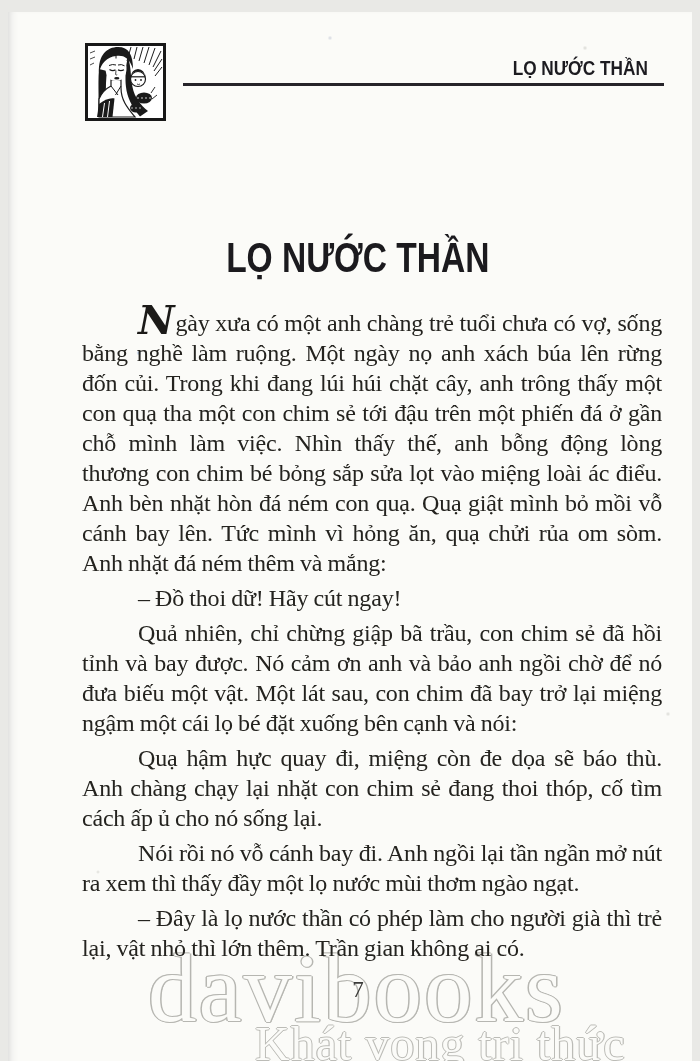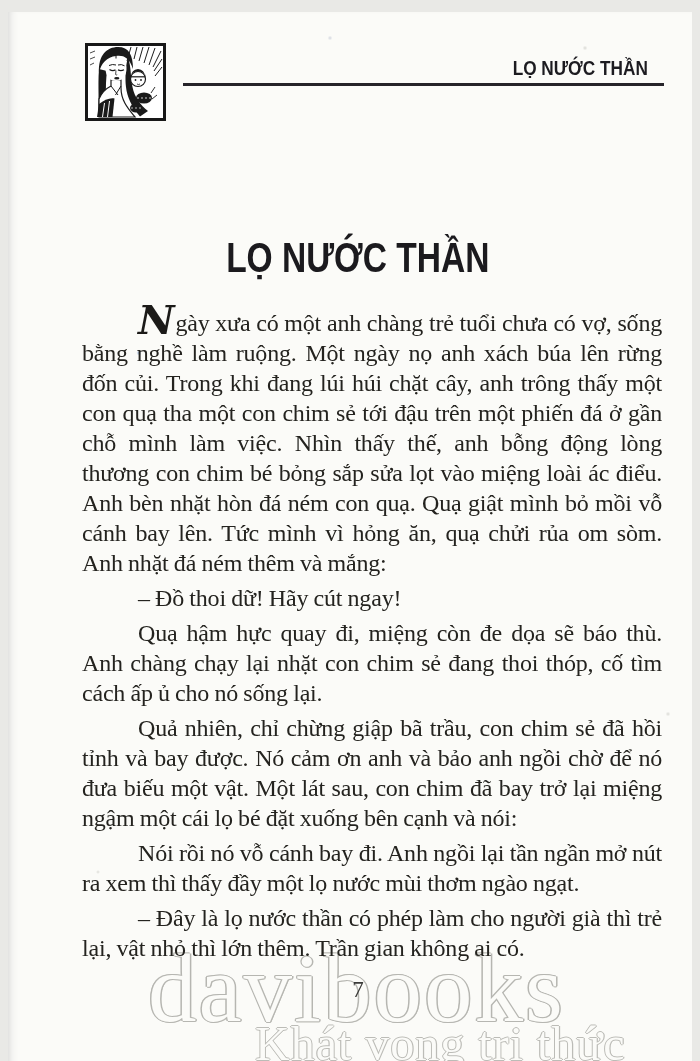--- a/index.html
+++ b/index.html
@@ -166,21 +166,21 @@
   <h1 class="chapter-title">
     <span class="inner">LỌ NƯỚC THẦN</span>
   </h1>
 
   <div class="watermark wm-main">davibooks</div>
   <div class="watermark wm-sub">Khát vọng tri thức</div>
 
   <div class="body-text">
     <p><span class="dropcap">N</span><span>gày xưa có một anh chàng trẻ tuổi chưa có vợ, sống bằng nghề làm ruộng. Một ngày nọ anh xách búa lên rừng đốn củi. Trong khi đang lúi húi chặt cây, anh trông thấy một con quạ tha một con chim sẻ tới đậu trên một phiến đá ở gần chỗ mình làm việc. Nhìn thấy thế, anh bỗng động lòng thương con chim bé bỏng sắp sửa lọt vào miệng loài ác điểu. Anh bèn nhặt hòn đá ném con quạ. Quạ giật mình bỏ mồi vỗ cánh bay lên. Tức mình vì hỏng ăn, quạ chửi rủa om sòm. Anh nhặt đá ném thêm và mắng:</span></p>
     <p>– Đồ thoi dữ! Hãy cút ngay!</p>
+    <p>Quả nhiên, chỉ chừng giập bã trầu, con chim sẻ đã hồi tỉnh và bay được. Nó cảm ơn anh và bảo anh ngồi chờ để nó đưa biếu một vật. Một lát sau, con chim đã bay trở lại miệng ngậm một cái lọ bé đặt xuống bên cạnh và nói:</p>
     <p>Quạ hậm hực quay đi, miệng còn đe dọa sẽ báo thù. Anh chàng chạy lại nhặt con chim sẻ đang thoi thóp, cố tìm cách ấp ủ cho nó sống lại.</p>
-    <p>Quả nhiên, chỉ chừng giập bã trầu, con chim sẻ đã hồi tỉnh và bay được. Nó cảm ơn anh và bảo anh ngồi chờ để nó đưa biếu một vật. Một lát sau, con chim đã bay trở lại miệng ngậm một cái lọ bé đặt xuống bên cạnh và nói:</p>
     <p>Nói rồi nó vỗ cánh bay đi. Anh ngồi lại tần ngần mở nút ra xem thì thấy đầy một lọ nước mùi thơm ngào ngạt.</p>
     <p>– Đây là lọ nước thần có phép làm cho người già thì trẻ lại, vật nhỏ thì lớn thêm. Trần gian không ai có.</p>
   </div>
 
   <div class="page-number">7</div>
 
 </div>
 
 </body></html>

